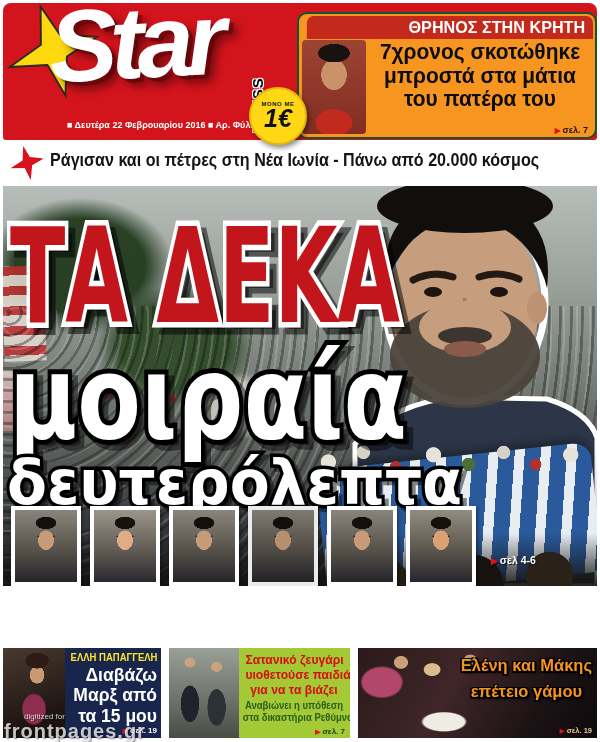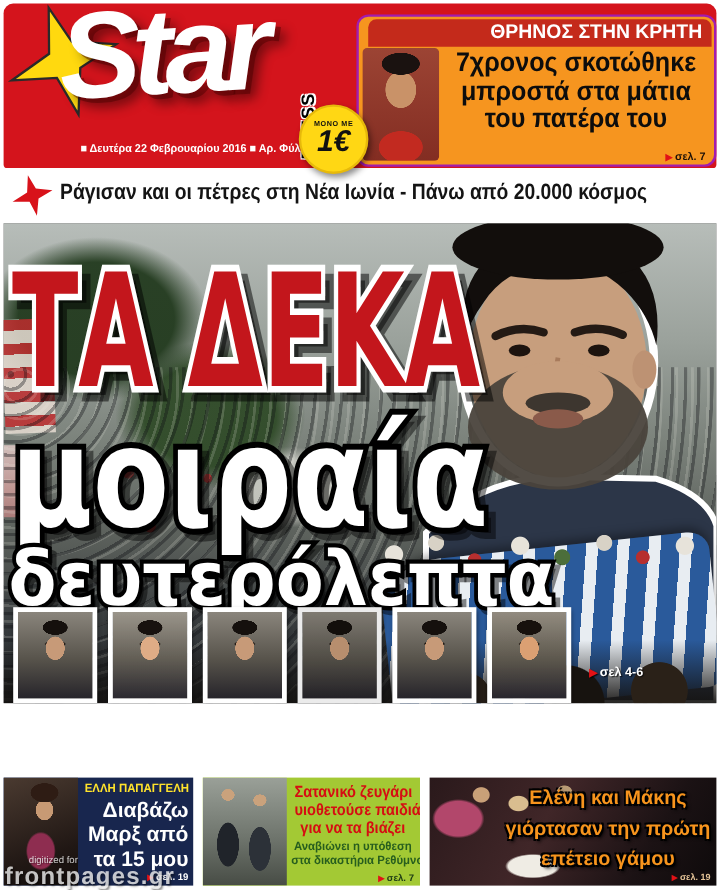--- a/index.html
+++ b/index.html
@@ -20,21 +20,21 @@
             white-space:nowrap;transform:scaleX(.95);transform-origin:left;}
   .badge{position:absolute;left:246px;top:84px;width:54px;height:54px;border-radius:50%;
          background:#ffd714;border:2px solid #e7b90a;z-index:30;
          display:flex;flex-direction:column;align-items:center;justify-content:center;
          box-shadow:2px 3px 5px rgba(0,0,0,.45);}
   .badge-label{font-size:6px;font-weight:bold;color:#111;letter-spacing:.5px;}
   .badge-price{font-size:25px;font-weight:bold;font-style:italic;color:#111;line-height:.95;}
 
   
   .top-story{position:absolute;left:297px;top:12px;width:296px;height:123px;background:#f6951f;
-             border:2px solid #a21caf;border-radius:10px;z-index:20;}
+             border:2px solid #14532d;border-radius:10px;z-index:20;}
   .ts-band{position:absolute;left:2px;right:2px;top:2px;height:23px;background:#c42a1b;
            border-radius:7px 7px 0 0;color:#fff;font-weight:bold;font-size:16.5px;
            text-align:right;padding:2px 8px 0 0;box-sizing:border-box;transform:scaleX(.98);transform-origin:right;}
   .ts-photo{position:absolute;left:3px;top:26px;bottom:3px;width:64px;border-radius:4px;
             background:
               radial-gradient(ellipse 26px 15px at 50% 14%, #1a1210 60%, transparent 62%),
               radial-gradient(ellipse 21px 25px at 50% 37%, #c99268 60%, transparent 62%),
               radial-gradient(ellipse 30px 22px at 50% 88%, #c22a20 60%, transparent 62%),
               linear-gradient(180deg,#9c4434,#832d22);}
   .ts-headline{position:absolute;left:70px;right:4px;top:26px;text-align:center;}
@@ -279,21 +279,20 @@
       </div>
     </div>
     <div class="s2-ref">
       <span class="arrow">▶</span><span>σελ. 7</span>
     </div>
   </div>
 
   <div class="story s3">
     <div class="s3-headline">
       <div>Ελένη και Μάκης</div>
-      <div>γιόρτασαν την πρώτη</div>
       <div>επέτειο γάμου</div>
     </div>
     <div class="s3-ref">
       <span class="arrow">▶</span><span>σελ. 19</span>
     </div>
   </div>
 
   <div class="wm">
     <div class="wm-small">digitized for</div>
     <div class="wm-big">frontpages.gr</div>

